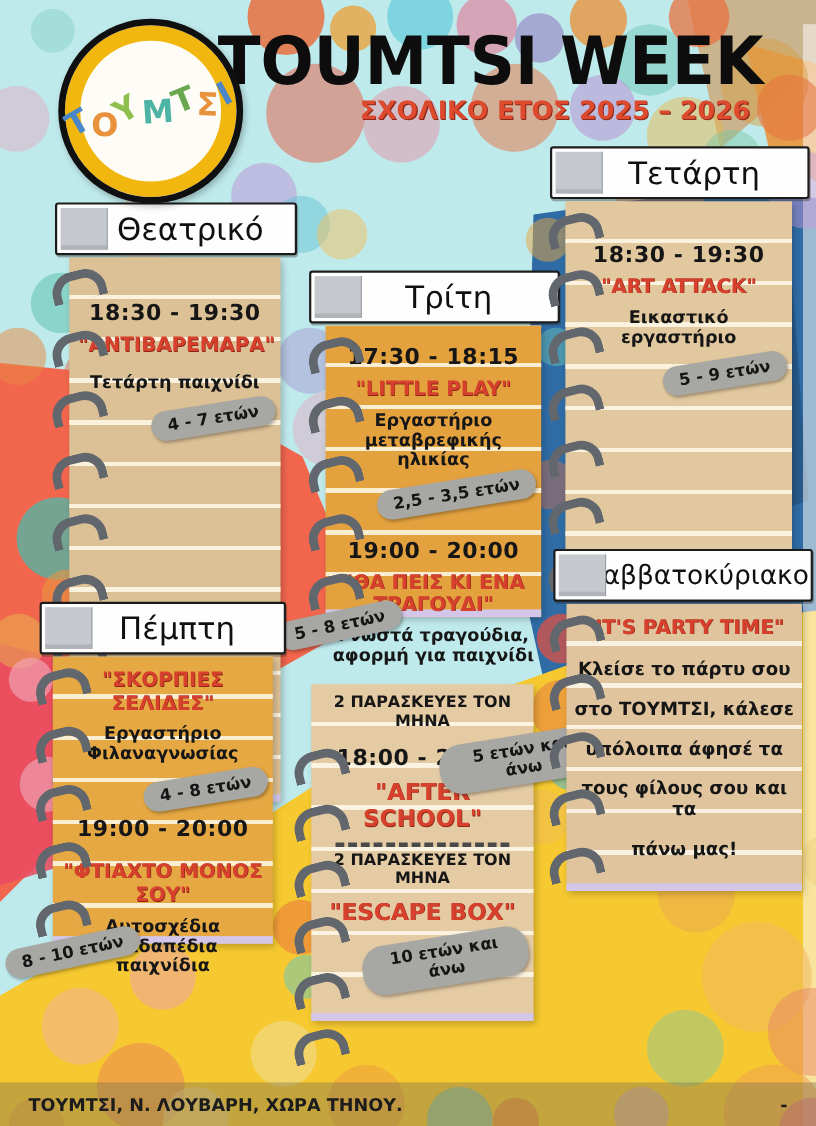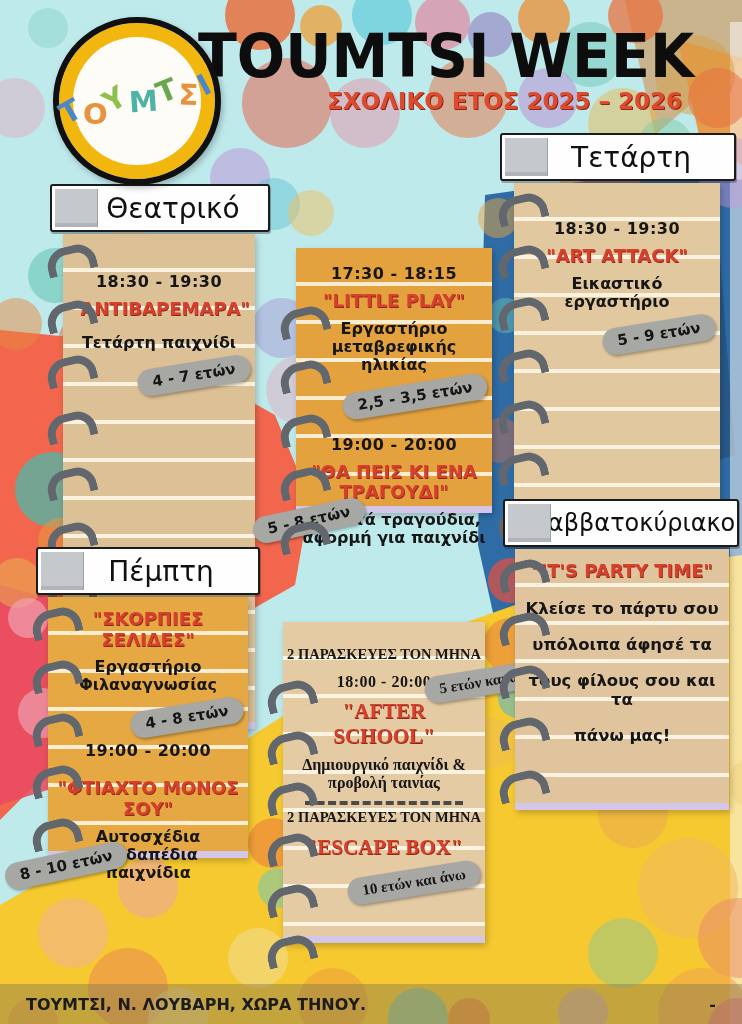--- a/index.html
+++ b/index.html
@@ -40,21 +40,21 @@
   .tab { position:absolute; left:3px; top:3px; bottom:3px; width:42px; background:#c5c9cd; border-right:1px solid #9aa0a6; box-shadow:inset 0 -4px 0 #b0b4b8; }
   .day { font-size:28px; font-weight:500; color:#101010; padding-left:26px; }
   .paper { position:relative; margin-top:2px; text-align:center;
     background-image:repeating-linear-gradient(to bottom, rgba(255,250,235,0) 0 34px, rgba(255,250,235,.85) 34px 38px);
     border-bottom:7px solid #d3c6e8; box-shadow:2px 3px 6px rgba(0,0,0,.22); }
   .rings { position:absolute; z-index:3; pointer-events:none; }
   .ring { position:absolute; left:0; width:34px; height:19px; border:8px solid #62676e; border-bottom:none;
     border-top-left-radius:20px; border-top-right-radius:20px; transform:rotate(-14deg); }
 
   .row { position:relative; }
-  .row-time { font-size:16px; font-weight:800; margin:10px 4px 2px; letter-spacing:.5px; }
+  .row-time { font-size:20px; font-weight:800; margin:10px 4px 2px; letter-spacing:.5px; }
   .row-feature { font-size:18px; font-weight:800; color:#d6402c; margin:8px 8px 2px; line-height:1.15; text-shadow:.6px .6px 0 #8d2717; }
   .row-desc { font-size:16px; font-weight:700; margin:8px 5px 0; line-height:1.12; }
   .row-note { font-size:14.5px; font-weight:800; margin:4px 2px; line-height:1.2; }
   .row-line { font-size:16.5px; font-weight:700; margin:17px 2px; }
   .row-divider { border-top:4px dashed #4a4a4a; width:78%; margin:10px auto 2px; }
   .row-badge { display:flex; justify-content:flex-end; margin-top:10px; padding-right:4px; }
   .pill { background:#a7a7a3; color:#141414; border-radius:20px; padding:5px 15px; font-weight:700; font-size:15px;
     transform:rotate(-9deg); box-shadow:1px 2px 3px rgba(0,0,0,.3); line-height:1.15; }
   .row-badge.pos-out-bl { position:absolute; left:-44px; bottom:-28px; margin:0; padding:0; }
   .row-badge.pos-out-bl .pill { transform:rotate(-12deg); }
@@ -65,21 +65,21 @@
   #card-monday    .paper { margin-left:13px; width:192px; height:460px; background-color:#dcc096; padding-top:28px; }
   #card-tuesday   { left:281px; top:246px; width:228px; }
   #card-tuesday   .paper { margin-left:15px; width:196px; height:252px; background-color:#e4a23f; padding-top:6px; }
   #card-tuesday   .row:nth-child(5) { margin-top:24px; }
   #card-wednesday { left:500px; top:133px; width:236px; }
   #card-wednesday .paper { margin-left:14px; width:206px; height:328px; background-color:#e2c89e; padding-top:26px; }
   #card-thursday  { left:36px;  top:547px; width:224px; }
   #card-thursday  .paper { margin-left:12px; width:200px; height:250px; background-color:#e6a843; padding-top:4px; }
   #card-thursday  .row:nth-child(5) { margin-top:18px; }
   #card-friday    { left:266px; top:620px; width:242px; }
-  #card-friday    .paper { margin-left:17px; width:202px; height:294px; background-color:#e4cba4; padding-top:20px;font-family:Liberation Serif, serif; }
+  #card-friday    .paper { margin-left:17px; width:202px; height:294px; background-color:#e4cba4; padding-top:5px; }
   #card-friday    .row-feature { font-size:21px; }
   #card-weekend   { left:503px; top:499px; width:236px; }
   #card-weekend   .paper { margin-left:12px; width:214px; height:250px; background-color:#e0c49e; padding-top:4px; }
   #card-weekend   .day { font-size:24px; }
   #card-weekend   .row-feature { font-size:18px; }
   #card-monday    .row-desc { margin-top:14px; }
 
   
   #footer { position:absolute; left:0; right:0; bottom:0; height:40px; z-index:5;
     background:rgba(125,115,80,.42); display:flex; align-items:center; justify-content:space-between;
@@ -193,20 +193,24 @@
         <span class="ring" style="top: 178.875px;"></span>
         <span class="ring" style="top: 234.5px;"></span>
         <span class="ring" style="top: 290.125px;"></span>
         <span class="ring" style="top: 345.75px;"></span>
         <span class="ring" style="top: 401.375px;"></span>
         <span class="ring" style="top: 457px;"></span>
       </div>
   </div>
 
   <div class="card" id="card-tuesday">
+    <div class="card-header">
+      <span class="tab"></span>
+      <span class="day">Τρίτη</span>
+    </div>
     <div class="paper">
         <div class="row row-time">17:30 - 18:15</div>
         <div class="row row-feature">"LITTLE PLAY"</div>
         <div class="row row-desc">Εργαστήριο μεταβρεφικής ηλικίας</div>
         <div class="row row-badge">
           <span class="pill">2,5 - 3,5 ετών</span>
         </div>
         <div class="row row-time">19:00 - 20:00</div>
         <div class="row row-feature">"ΘΑ ΠΕΙΣ ΚΙ ΕΝΑ ΤΡΑΓΟΥΔΙ"</div>
         <div class="row row-desc">Γνωστά τραγούδια, αφορμή για παιχνίδι</div>
@@ -275,21 +279,20 @@
   </div>
 
   <div class="card" id="card-friday">
     <div class="paper">
         <div class="row row-note">2 ΠΑΡΑΣΚΕΥΕΣ ΤΟΝ ΜΗΝΑ</div>
         <div class="row row-time">18:00 - 20:00</div>
         <div class="row row-feature">"AFTER SCHOOL"</div>
         <div class="row row-badge pos-out-r">
           <span class="pill">5 ετών και άνω</span>
         </div>
-        <div class="row row-desc">Δημιουργικό παιχνίδι &amp; προβολή ταινίας</div>
         <div class="row row-divider"></div>
         <div class="row row-note">2 ΠΑΡΑΣΚΕΥΕΣ ΤΟΝ ΜΗΝΑ</div>
         <div class="row row-feature">"ESCAPE BOX"</div>
         <div class="row row-badge pos-right-wide">
           <span class="pill">10 ετών και άνω</span>
         </div>
       </div>
     <div class="rings" style="left: 0px; top: 50px; width: 40px; height: 305px;">
         <span class="ring" style="top: 12px;"></span>
         <span class="ring" style="top: 63px;"></span>
@@ -301,20 +304,21 @@
   </div>
 
   <div class="card" id="card-weekend">
     <div class="card-header">
       <span class="tab"></span>
       <span class="day">Σαββατοκύριακο</span>
     </div>
     <div class="paper">
         <div class="row row-feature">"IT'S PARTY TIME"</div>
         <div class="row row-line">Κλείσε το πάρτυ σου</div>
+        <div class="row row-line">στο ΤΟΥΜΤΣΙ, κάλεσε</div>
         <div class="row row-line">υπόλοιπα άφησέ τα</div>
         <div class="row row-line">τους φίλους σου και τα</div>
         <div class="row row-line">πάνω μας!</div>
       </div>
     <div class="rings" style="left: -5px; top: 50px; width: 40px; height: 261px;">
         <span class="ring" style="top: 12px;"></span>
         <span class="ring" style="top: 64.75px;"></span>
         <span class="ring" style="top: 117.5px;"></span>
         <span class="ring" style="top: 170.25px;"></span>
         <span class="ring" style="top: 223px;"></span>

